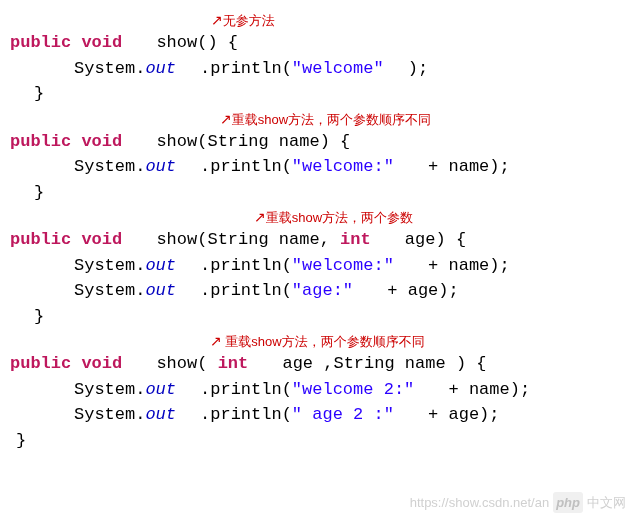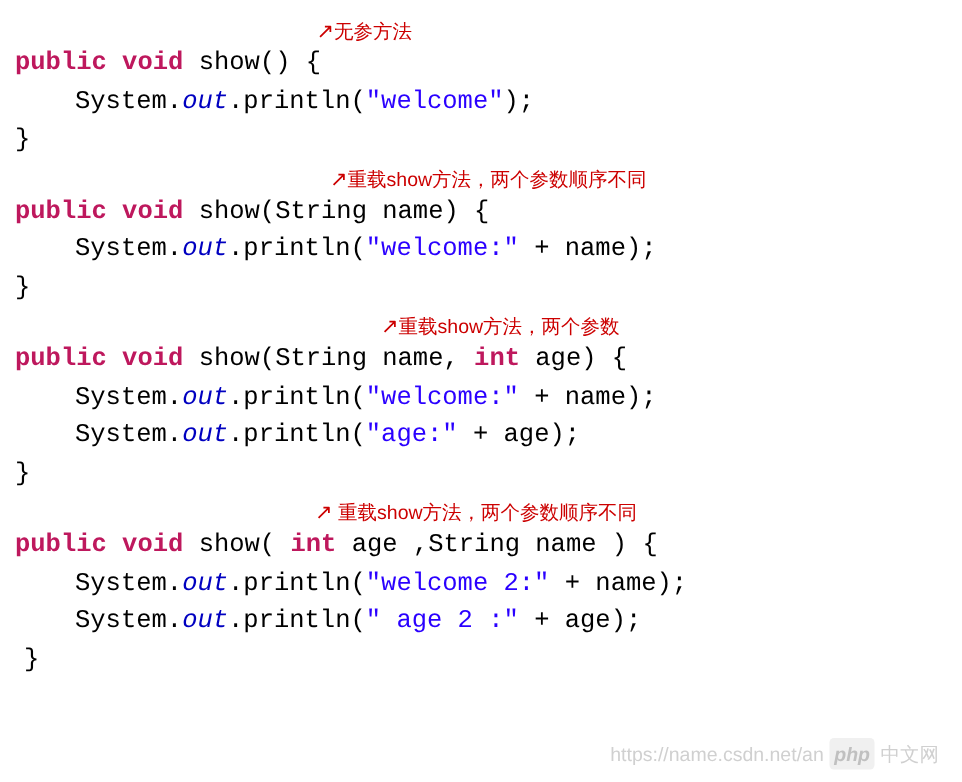--- a/index.html
+++ b/index.html
@@ -7,21 +7,21 @@
       padding: 10px;
       font-family: Consolas, "Courier New", monospace;
       font-size: 17px;
       background: #ffffff;
       width: 621px;
       line-height: 1.5;
     }
     .keyword { color: #be185d; font-weight: bold; text-align: center; }
     .static-field { color: #0000c0; font-style: italic; }
     .string { color: #2a00ff; }
-    .plain { color: #000000; }
+    .plain { color: #000000; padding-left: 24px; }
     .annotation {
       color: #cc0000;
       font-size: 13px;
       font-family: sans-serif;
       position: relative;
     }
     .arrow {
       color: #cc0000;
       font-size: 14px;
     }
@@ -98,16 +98,16 @@
 </div>
 
 <div class="block">
   <div><span class="keyword"> public void</span><span class="plain"> show( </span><span class="keyword">int</span><span class="plain"> age ,String name ) {</span></div>
   <div class="indent"><span class="plain">System.</span><span class="static-field">out</span><span class="plain">.println(</span><span class="string">"welcome 2:"</span><span class="plain"> + name);</span></div>
   <div class="indent"><span class="plain">System.</span><span class="static-field">out</span><span class="plain">.println(</span><span class="string">" age 2 :"</span><span class="plain"> + age);</span></div>
   <div class="plain" style="padding-left:6px;">}</div>
 </div>
 
 <div class="watermark">
-  <span>https://name.csdn.net/an</span>
+  <span>https://show.csdn.net/an</span>
   <span class="watermark-logo">php</span>
   <span>中文网</span>
 </div>
 
 </body></html>

